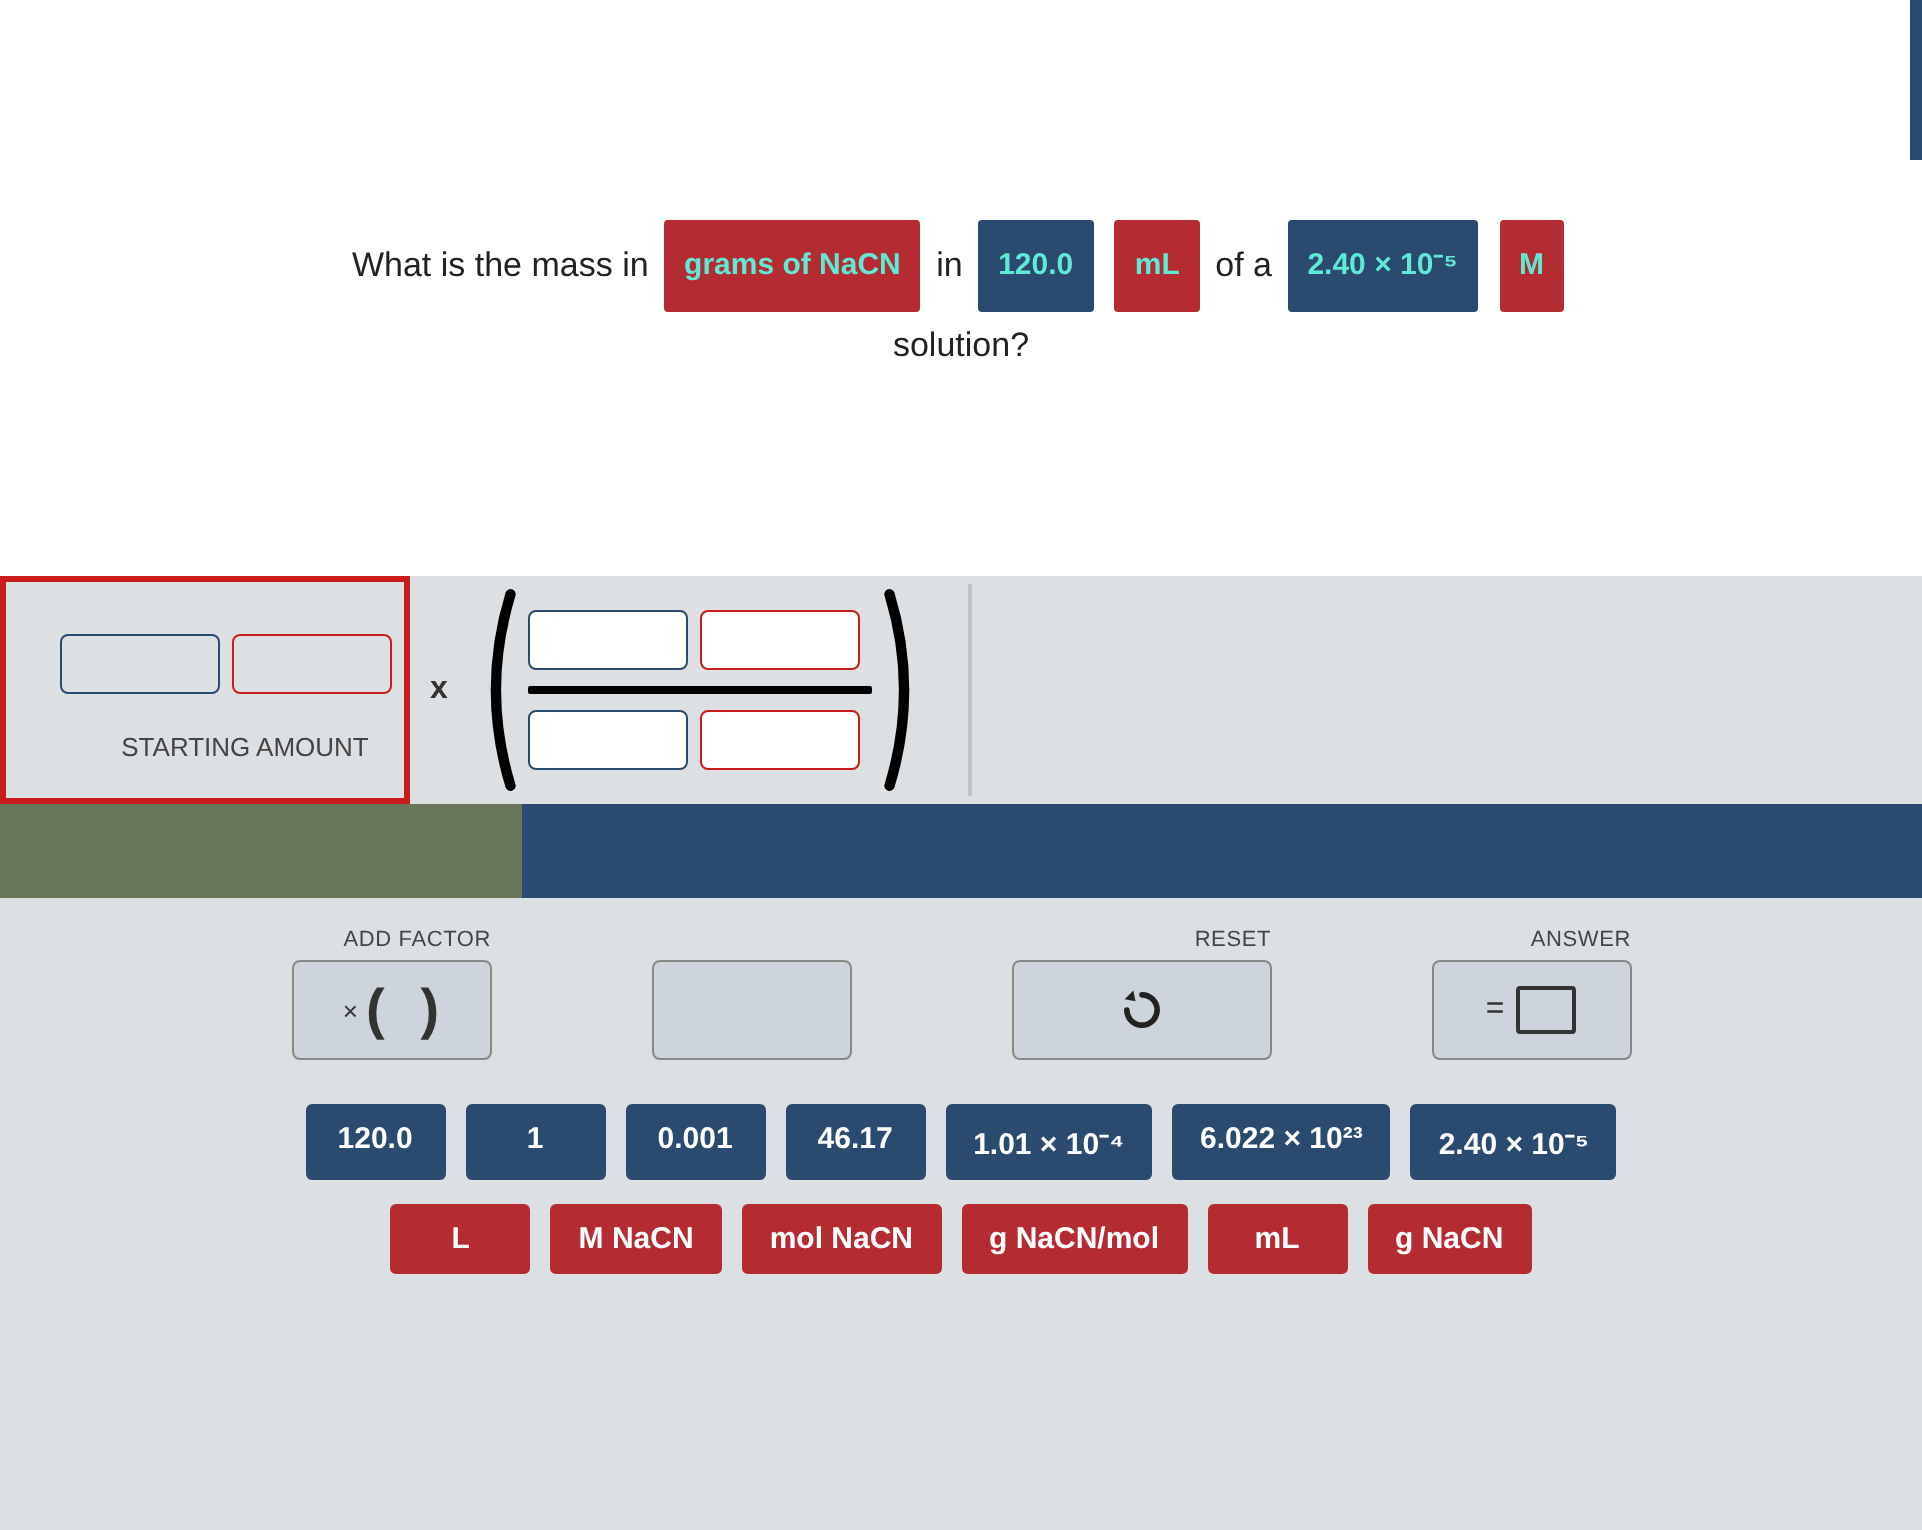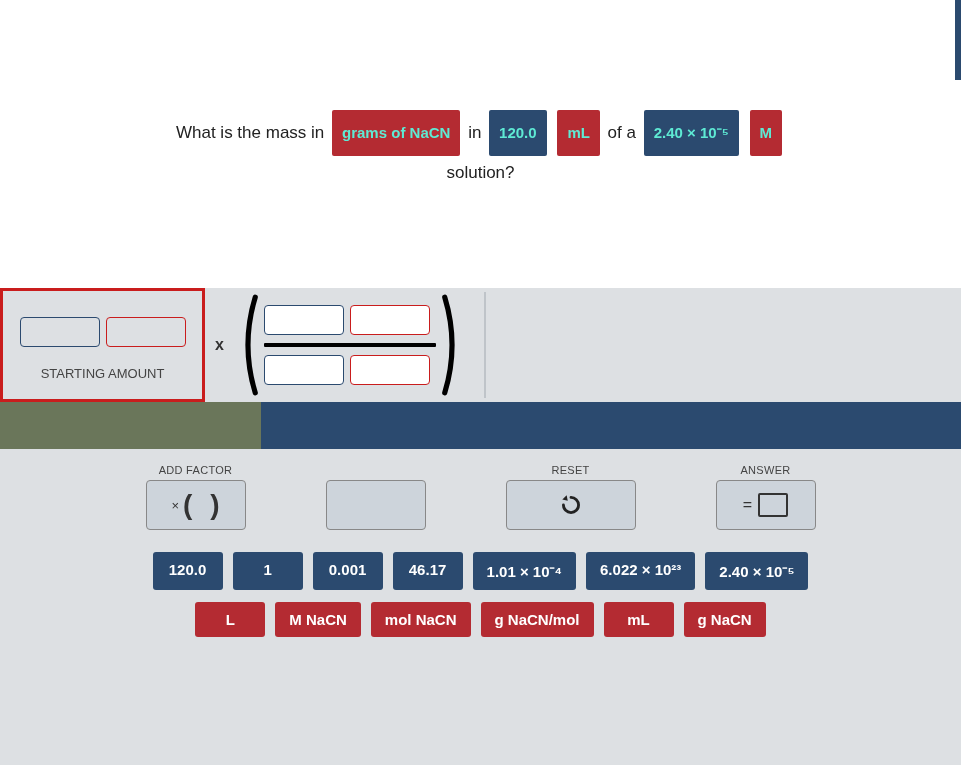--- a/index.html
+++ b/index.html
@@ -53,20 +53,21 @@
     display: flex;
     align-items: stretch;
   }
   .starting-block {
     width: 205px;
     height: 114px;
     border: 3px solid #c91d1d;
     background: #dde0e3;
     position: relative;
     margin-right: 6px;
+    padding-left: 20px;
   }
   .start-slots {
     display: flex;
     gap: 6px;
     justify-content: center;
     margin-top: 26px;
   }
   .slot-value, .slot-unit {
     width: 80px;
     height: 30px;
@@ -153,21 +154,21 @@
     background: #dde0e3;
     padding-top: 15px;
   }
   .control-row {
     display: flex;
     justify-content: center;
     gap: 80px;
     margin-bottom: 22px;
   }
   .control-group {
-    text-align: center;
+    text-align: right;
   }
   .ctrl-label {
     font-size: 11px;
     color: #444;
     margin-bottom: 4px;
     letter-spacing: 0.3px;
   }
   .ctrl-box {
     width: 130px;
     height: 50px;

